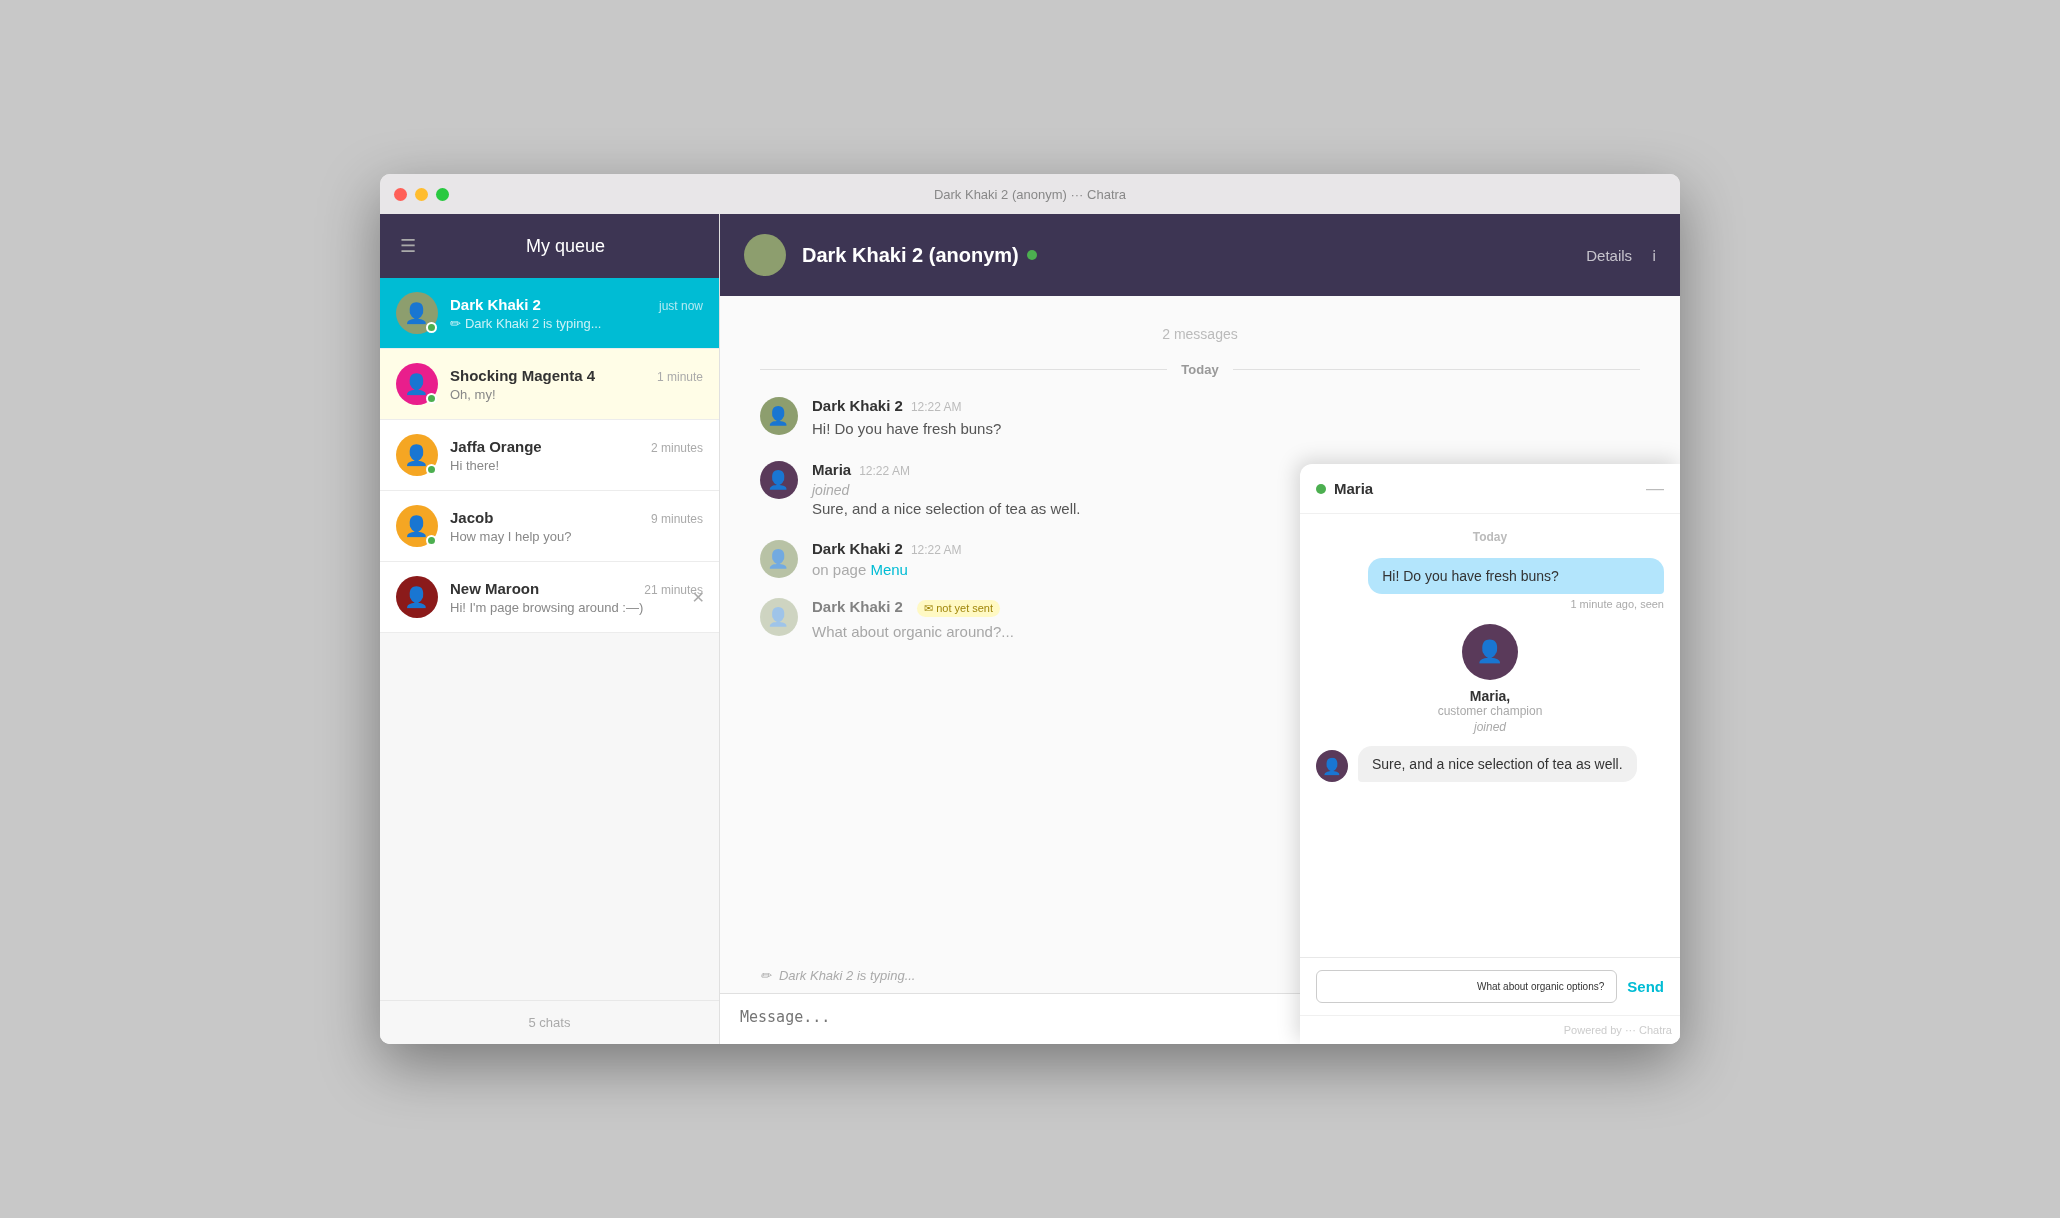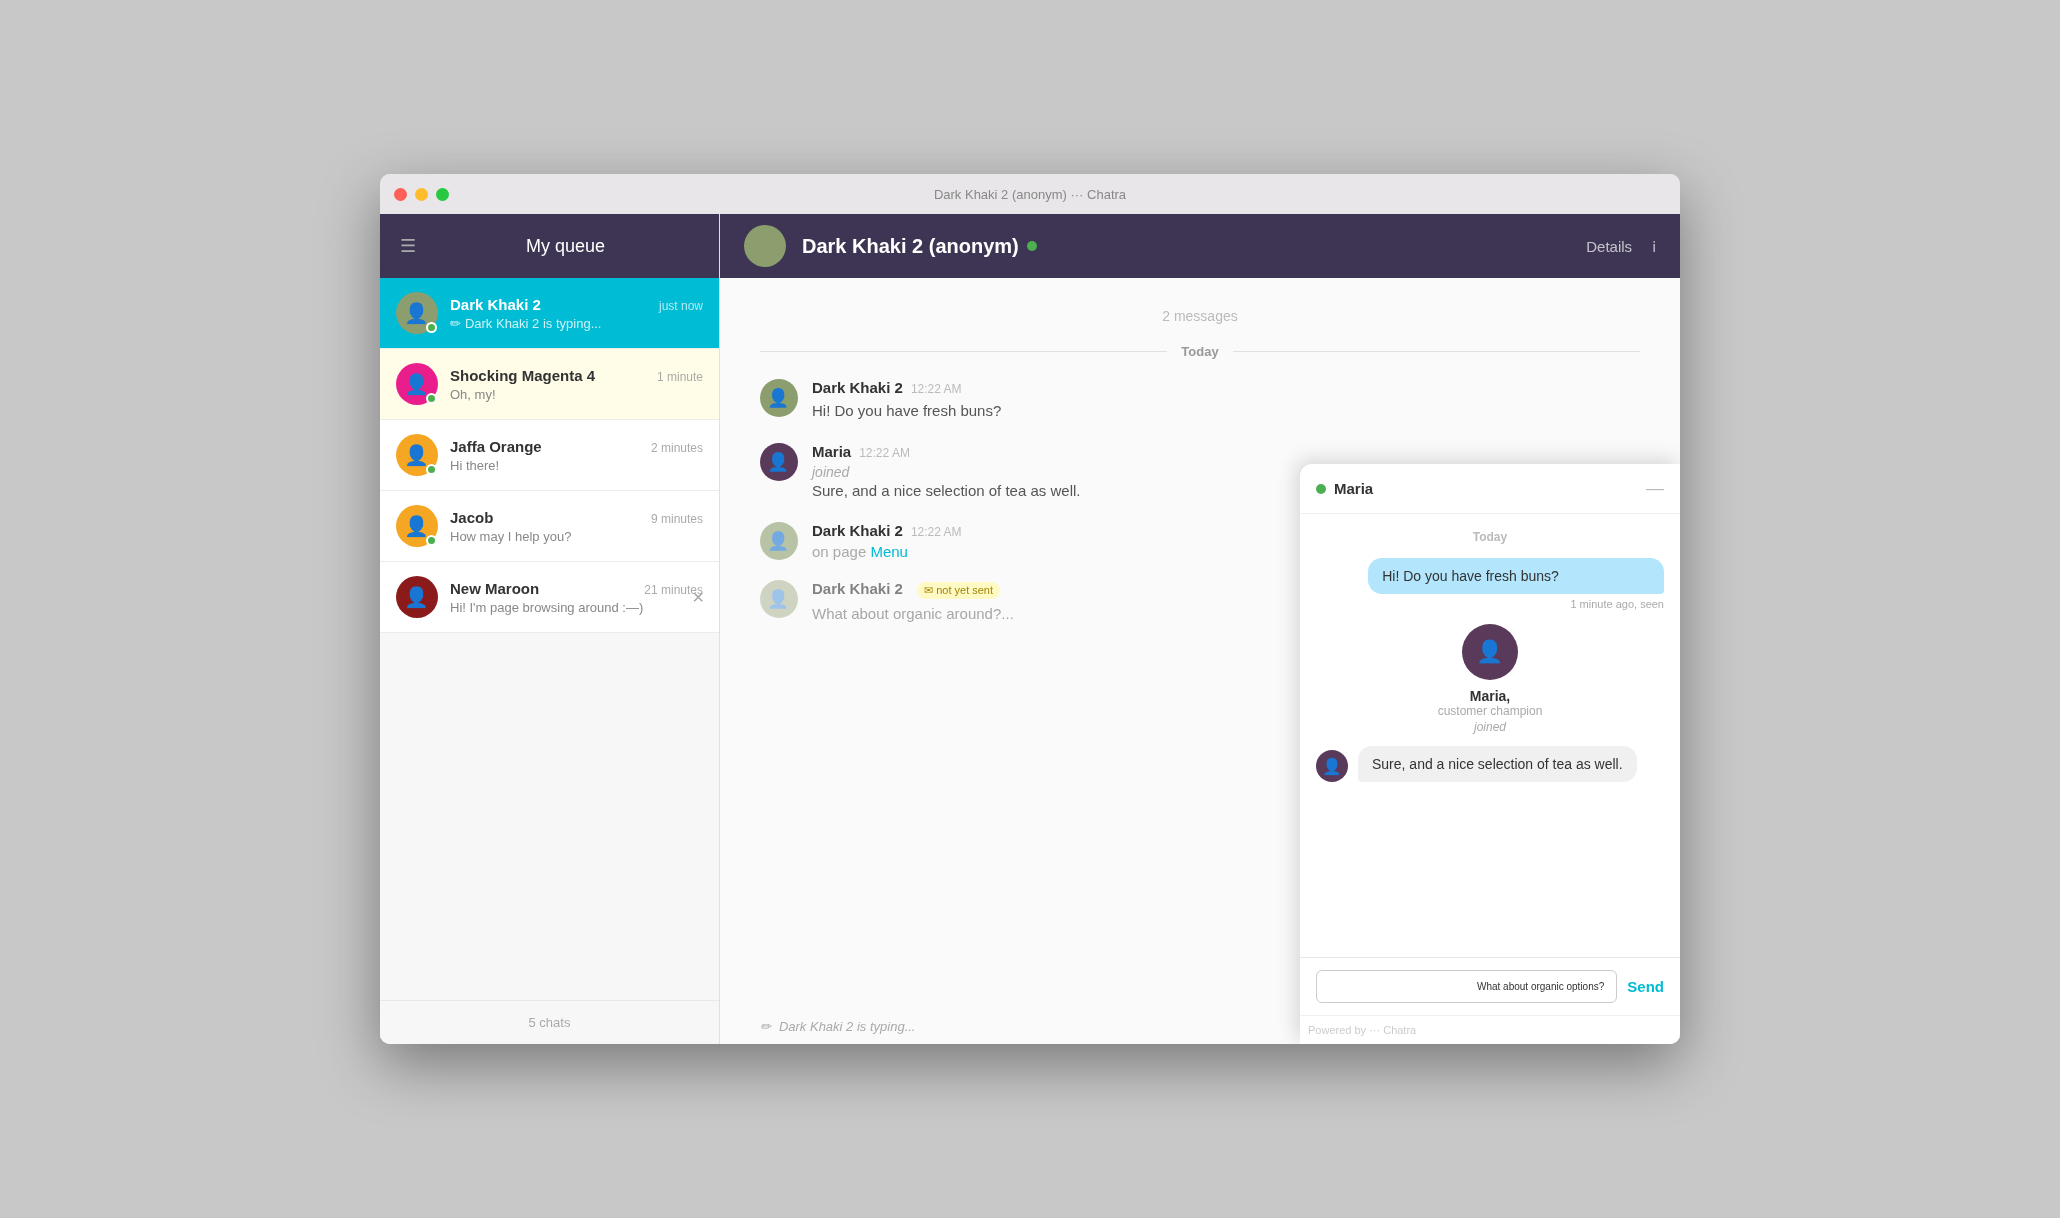--- a/index.html
+++ b/index.html
@@ -182,21 +182,21 @@
     
     .main-chat {
       flex: 1;
       display: flex;
       flex-direction: column;
       background: #fafafa;
       position: relative;
     }
     .chat-header {
       background: #3d3553;
-      height: 64px;
+      height: 82px;
       display: flex;
       align-items: center;
       padding: 0 24px;
       flex-shrink: 0;
     }
     .header-avatar-placeholder {
       width: 42px;
       height: 42px;
       border-radius: 50%;
       background: #8d9e6e;
@@ -483,21 +483,21 @@
       background: none;
       border: none;
       color: #00bcd4;
       font-size: 15px;
       font-weight: 600;
       cursor: pointer;
       margin-left: 10px;
     }
     .widget-footer {
       padding: 8px;
-      text-align: left;
+      text-align: right;
       font-size: 11px;
       color: #ccc;
       border-top: 1px solid #f0f0f0;
     }
   </style>
 </head>
 <body>
 
 <div class="window">
 
@@ -678,20 +678,23 @@
             <div class="msg-text" style="opacity:0.5;">What about organic around?...</div>
           </div>
         </div>
       </div>
 
       <div class="typing-indicator">
         <span>✏</span>
         <span>Dark Khaki 2 is typing...</span>
       </div>
 
+      <div class="message-input-area">
+        <textarea class="message-input" rows="1" placeholder="Message..." style=""></textarea>
+      </div>
 
       <div class="widget">
         <div class="widget-header">
           <div class="widget-title">
             <div class="widget-dot"></div>
             <span>Maria</span>
           </div>
           <span class="widget-close">—</span>
         </div>
 

